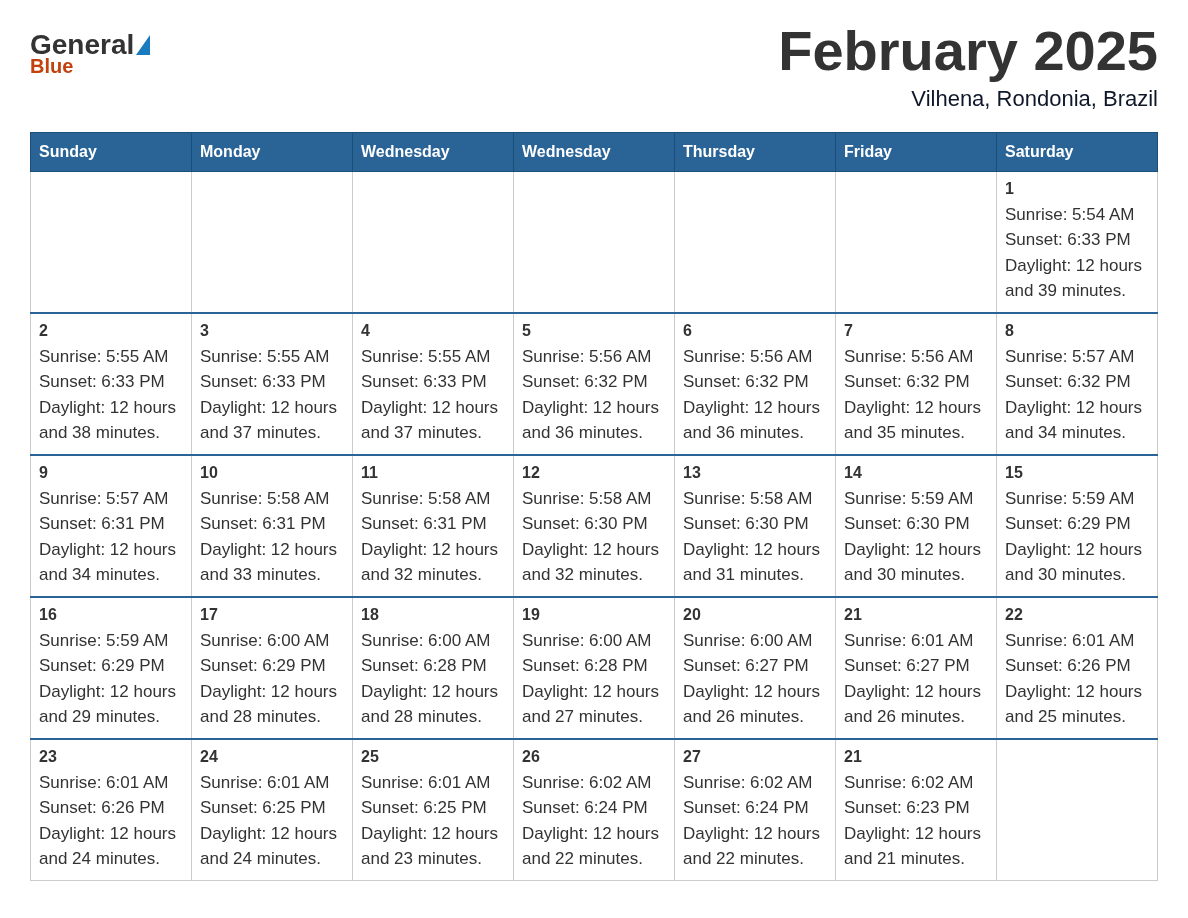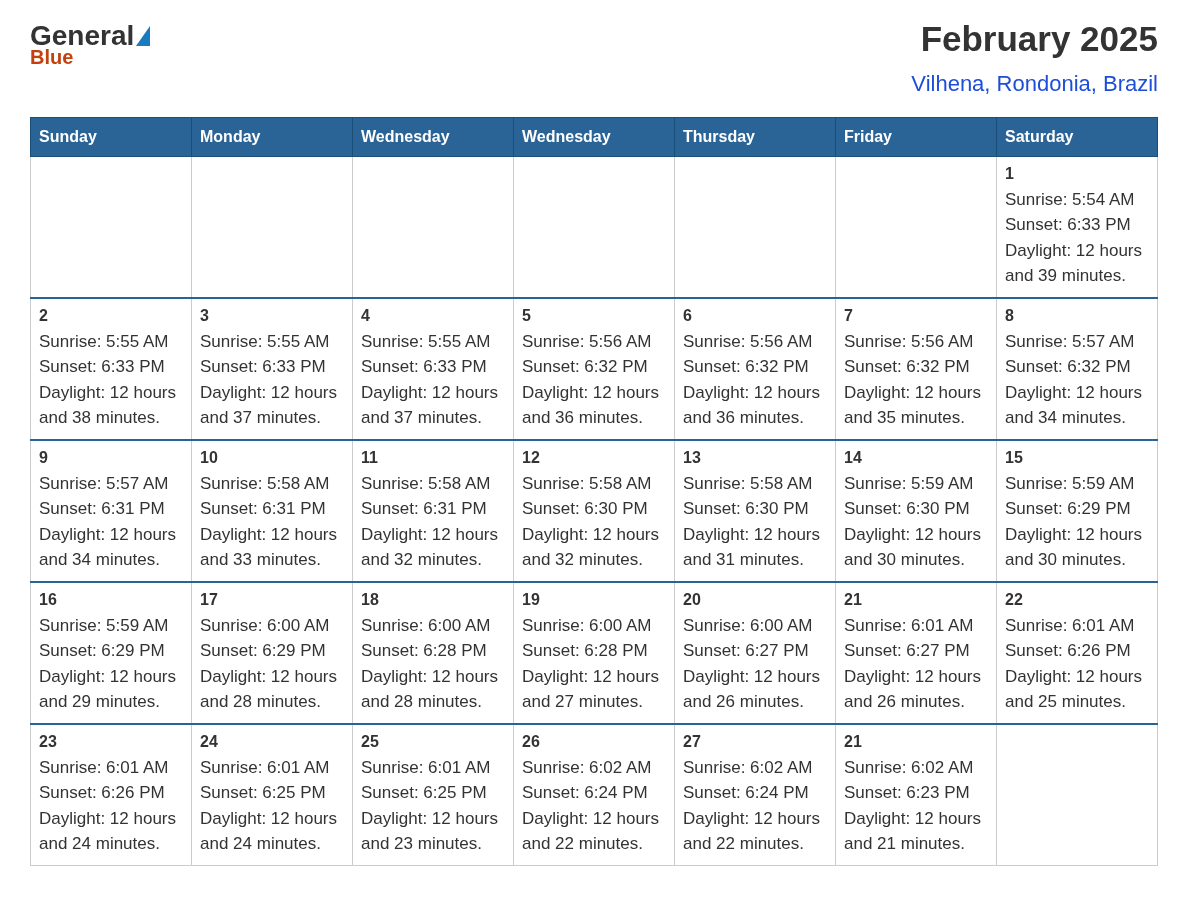--- a/index.html
+++ b/index.html
@@ -20,45 +20,46 @@
       display: flex;
       flex-direction: column;
       align-items: flex-start;
     }
     .logo-text {
       font-size: 28px;
       font-weight: bold;
       color: #333;
       display: flex;
       align-items: center;
+      margin-top: 9px;
     }
     .logo-general { color: #333; }
     .logo-icon {
       display: inline-block;
       width: 0;
       height: 0;
       border-left: 14px solid transparent;
       border-right: 0px solid transparent;
       border-bottom: 20px solid #1a7abf;
       margin: 0 2px;
       vertical-align: middle;
     }
     .title-area {
       text-align: right;
     }
     .month-title {
-      font-size: 35px;
+      font-size: 56px;
       font-weight: bold;
       color: #333;
       line-height: 1.1;
     }
     .location {
       font-size: 22px;
-      color: #1d4ed8;
-      margin-top: 12px;
+      color: #0f172a;
+      margin-top: 4px;
     }
     .calendar {
       width: 100%;
       border-collapse: collapse;
       table-layout: fixed;
     }
     .calendar thead th {
       background: #2a6496;
       color: #fff;
       padding: 10px 8px;

